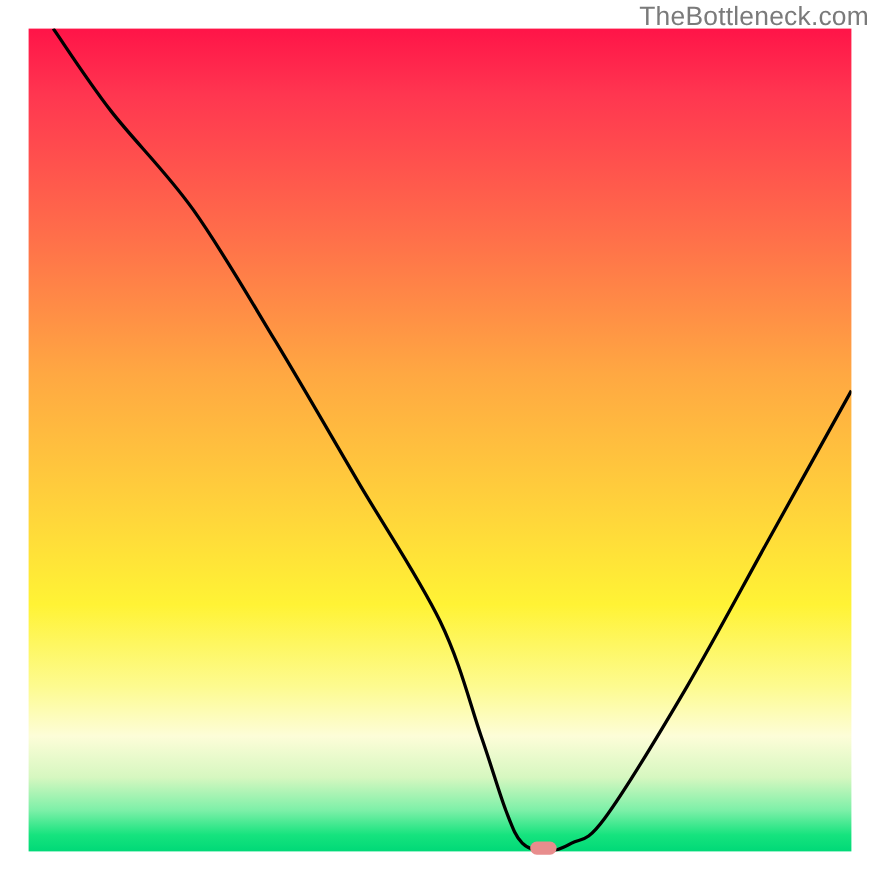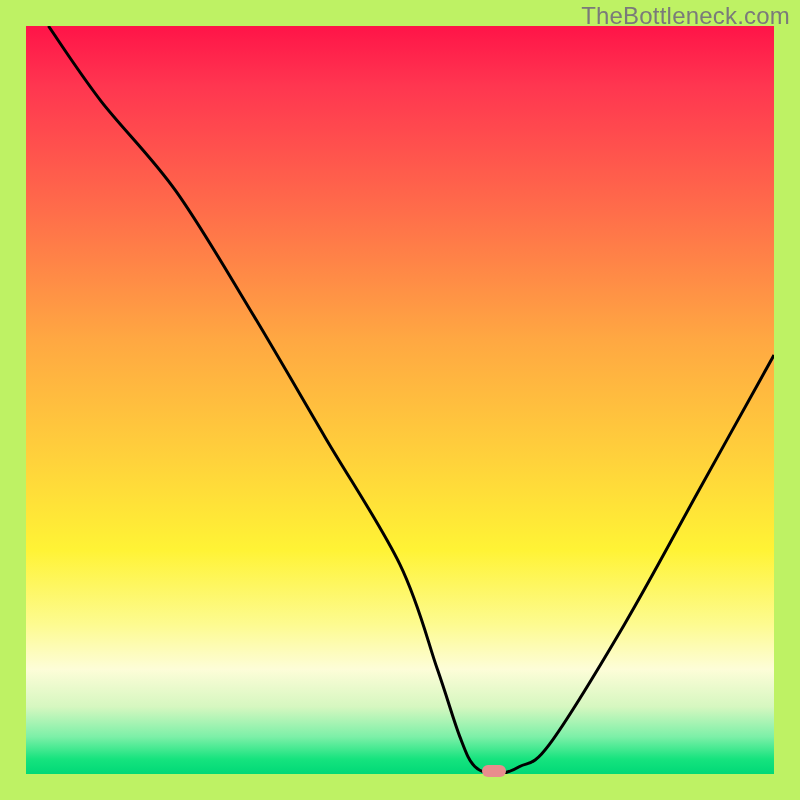--- a/index.html
+++ b/index.html
@@ -8,21 +8,21 @@
     width: 800px;
     height: 800px;
     background: #000;
     overflow: hidden;
     font-family: Arial, sans-serif;
   }
   .outer {
     position: relative;
     width: 800px;
     height: 800px;
-    background: #bef264;
+    background: #ffffff;
   }
   .watermark {
     position: absolute;
     top: 2px;
     right: 10px;
     color: #7a7a7a;
     font-size: 24px;
     font-weight: 500;
     letter-spacing: 0.2px;
     z-index: 10;

